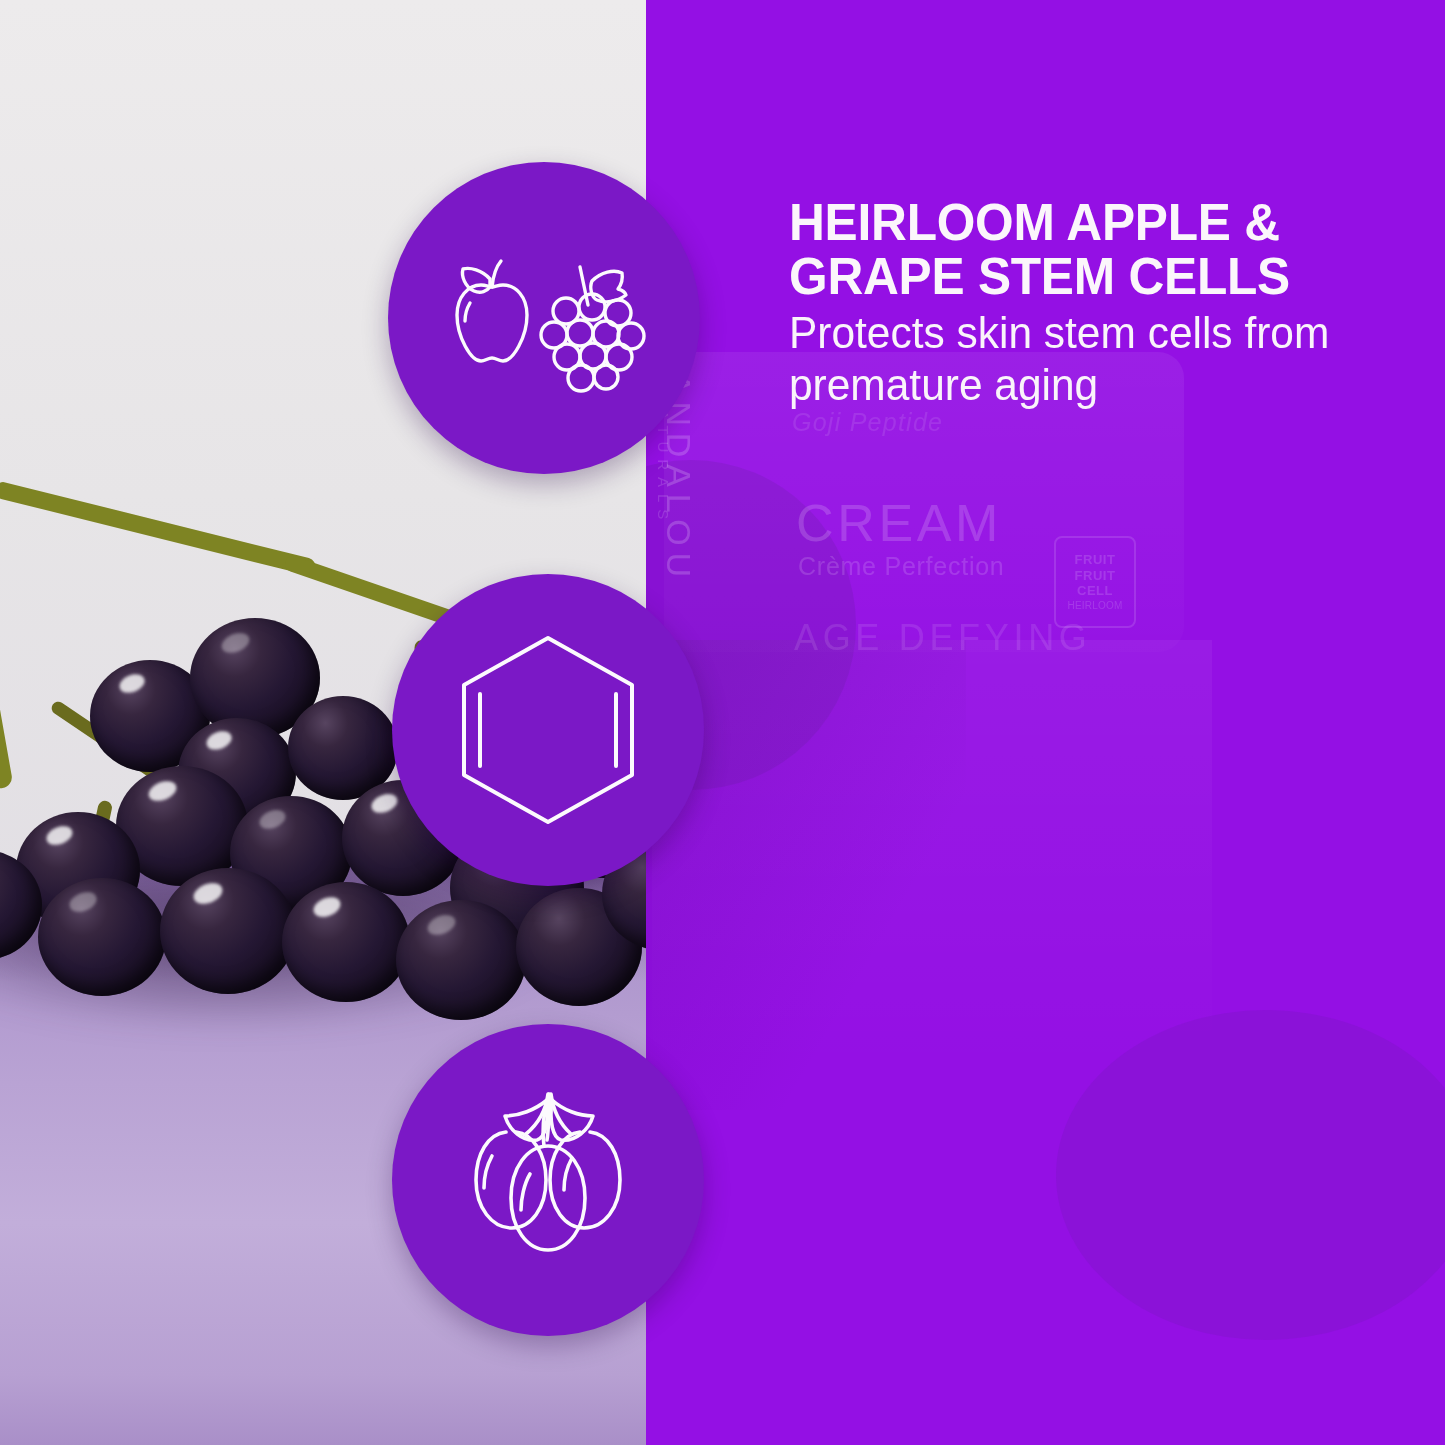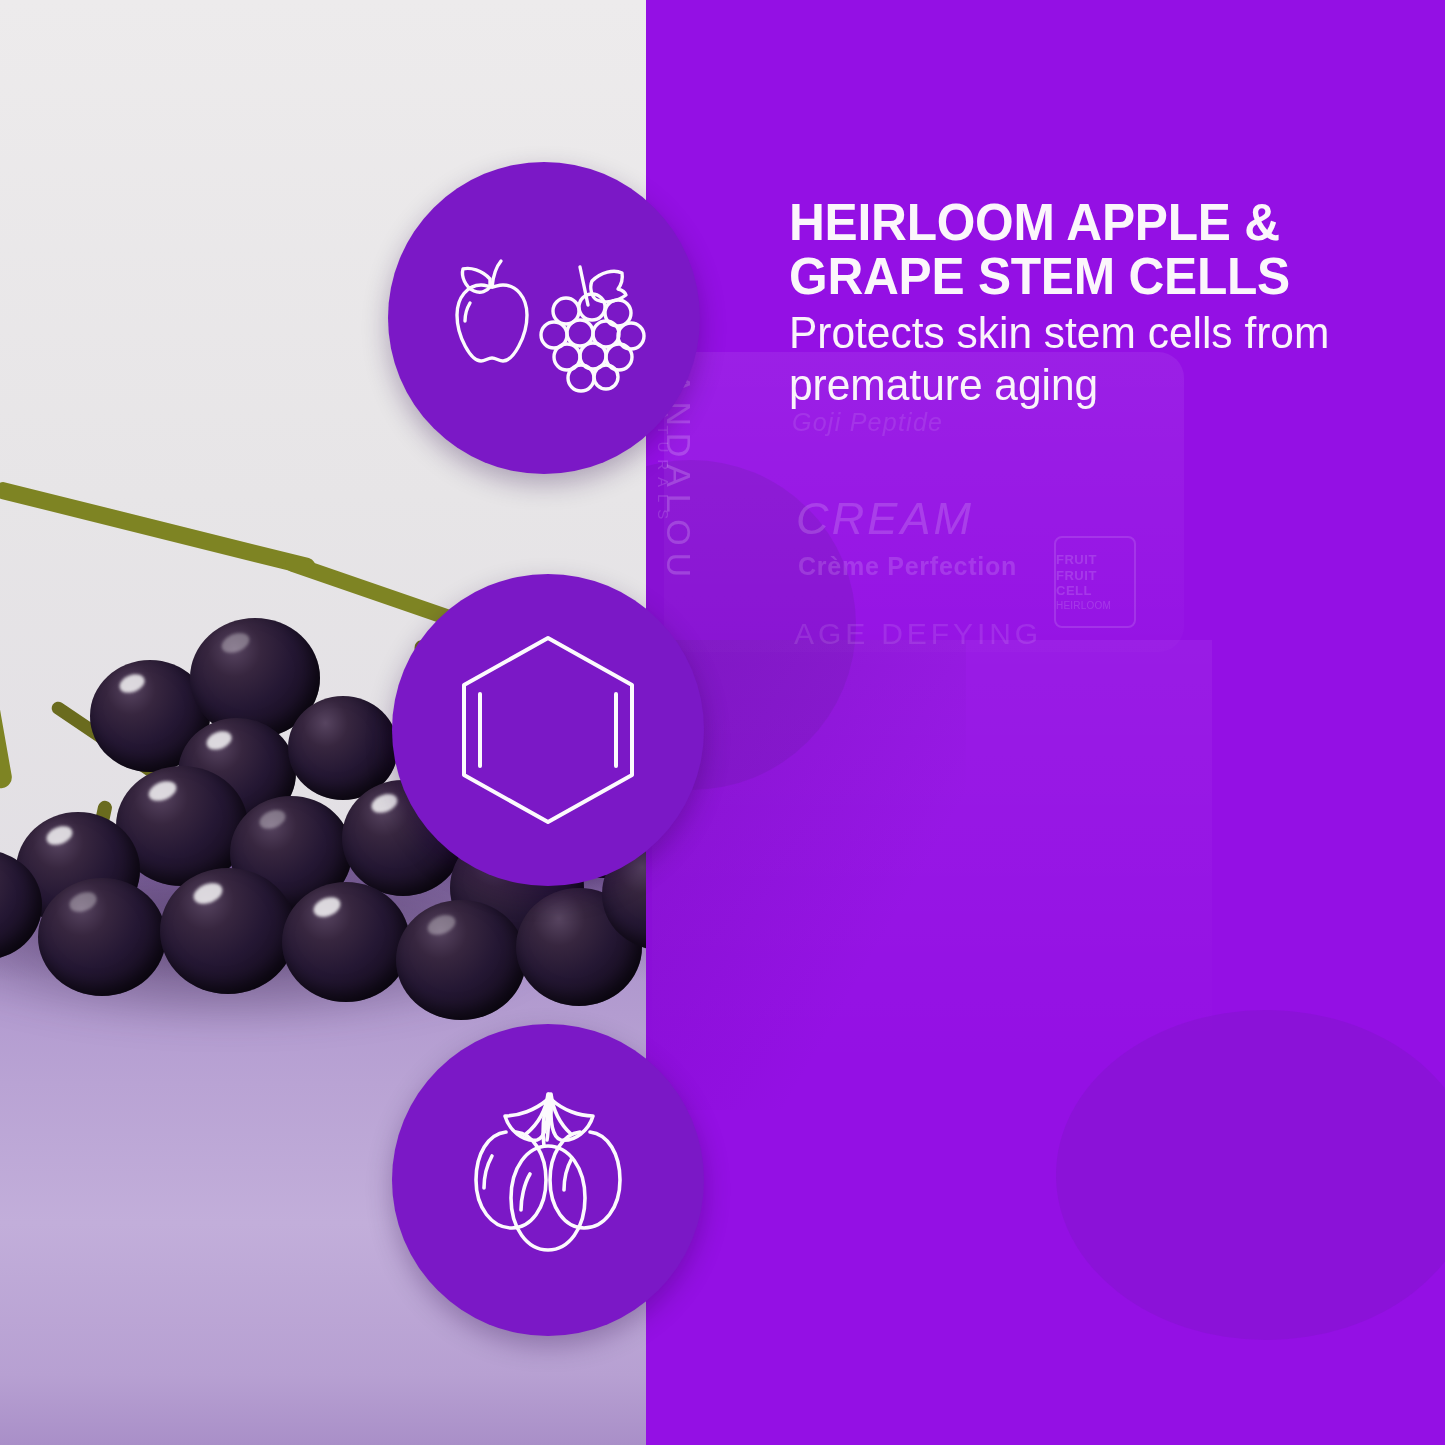--- a/index.html
+++ b/index.html
@@ -104,28 +104,28 @@
     color:rgba(255,255,255,.19);
   }
   .ghost-brand-sub{
     left:26px;top:392px;
     transform:rotate(90deg);transform-origin:left top;
     font-size:15px;letter-spacing:.46em;
     color:rgba(255,255,255,.15);
   }
   .ghost-goji{left:146px;top:408px;font-size:25px;letter-spacing:.05em;color:rgba(255,255,255,.10);font-style:italic;}
   .ghost-perfecting{left:150px;top:440px;font-size:40px;letter-spacing:.07em;}
-  .ghost-cream{left:150px;top:493px;font-size:45px;letter-spacing:.07em;font-style:italic;}
-  .ghost-creme{left:152px;top:552px;font-size:25px;letter-spacing:.03em;color:rgba(255,255,255,.15);font-weight:bold;}
-  .ghost-age{left:148px;top:617px;font-size:30px;letter-spacing:.13em;color:rgba(255,255,255,.11);}
+  .ghost-cream{left:150px;top:493px;font-size:52px;letter-spacing:.07em;}
+  .ghost-creme{left:152px;top:552px;font-size:25px;letter-spacing:.03em;color:rgba(255,255,255,.15);}
+  .ghost-age{left:148px;top:617px;font-size:36px;letter-spacing:.13em;color:rgba(255,255,255,.11);}
 
   .ghost-badge{
     position:absolute;left:408px;top:536px;width:78px;height:88px;
     border:2px solid rgba(255,255,255,.13);border-radius:8px;
-    display:flex;flex-direction:column;align-items:flex-start;justify-content:center;
+    display:flex;flex-direction:column;align-items:center;justify-content:center;
     gap:1px;
   }
   .ghost-badge span{
     color:rgba(255,255,255,.15);font-size:13px;font-weight:700;letter-spacing:.04em;line-height:1.12;
   }
   .ghost-badge span.sm{font-size:10px;font-weight:400;letter-spacing:.02em;}
 
   
   .block{position:absolute;left:753px;}
   .block h2{

